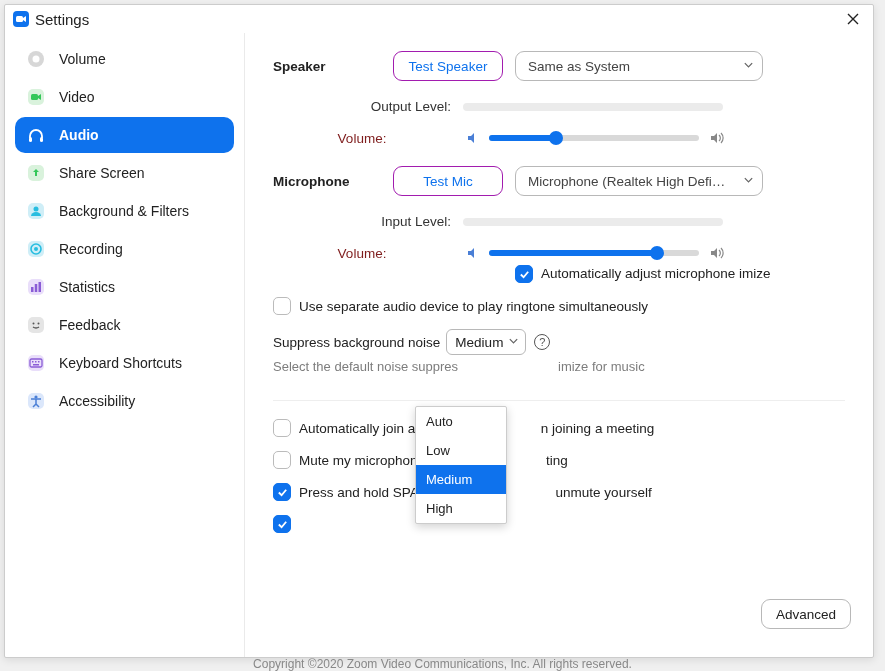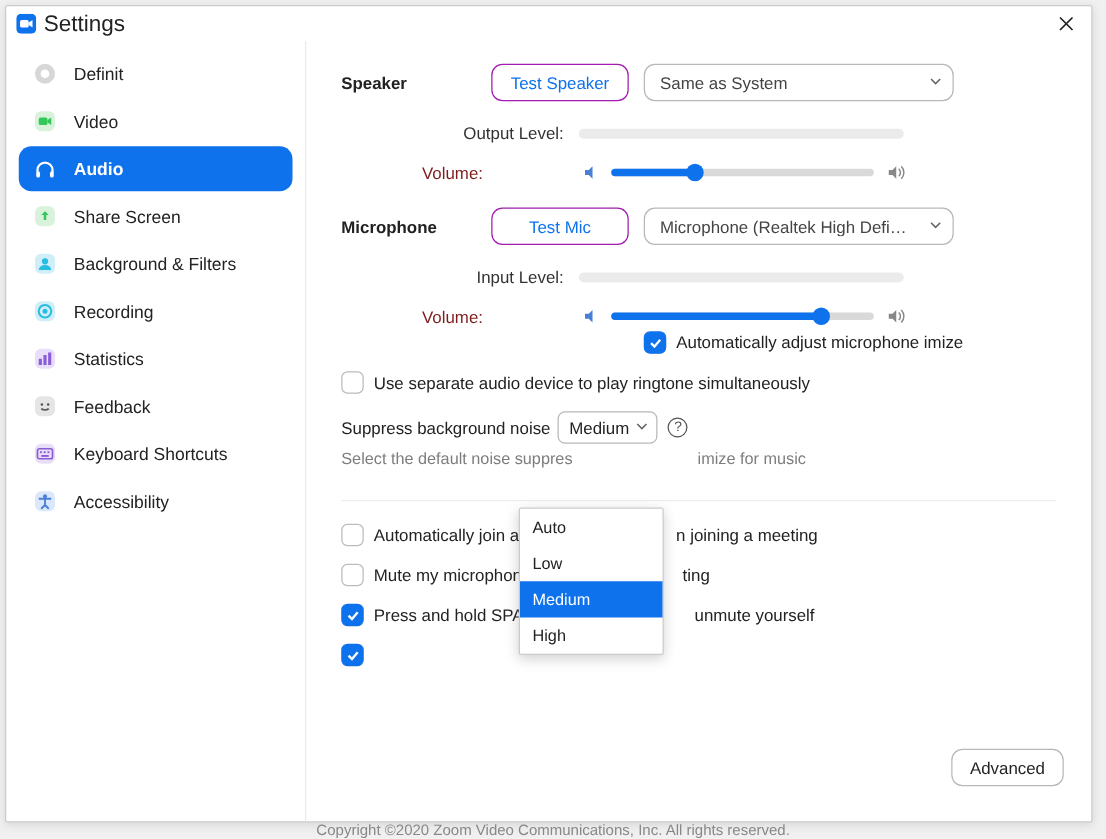--- a/index.html
+++ b/index.html
@@ -1,18 +1,18 @@
 <!DOCTYPE html>
 <html><head>
 <meta charset="utf-8">
 <style>
   * { box-sizing: border-box; font-family: "Segoe UI", -apple-system, Arial, sans-serif; }
   body { margin:0; background:#f0f0f0; width:885px; height:671px; overflow:hidden; position:relative; }
   .window { position:absolute; left:4px; top:4px; width:870px; height:654px; background:#fff; border:1px solid #ccc; border-radius:2px; display:flex; flex-direction:column; box-shadow:0 2px 8px rgba(0,0,0,.1);}
-  .titlebar { height:28px; display:flex; align-items:center; padding:0 8px; font-size:18px; color:#222; }
+  .titlebar { height:28px; display:flex; align-items:center; padding:0 8px; font-size:15px; color:#222; }
   .titlebar .app-icon { width:16px; height:16px; border-radius:4px; margin-right:6px; display:inline-flex; align-items:center; justify-content:center;}
   .titlebar .close { margin-left:auto; width:24px; height:24px; display:flex; align-items:center; justify-content:center; cursor:pointer; }
   .titlebar .close svg { width:12px; height:12px; }
   .body { flex:1; display:flex; min-height:0; }
   .sidebar { width:240px; border-right:1px solid #eaeaea; padding:8px 10px; }
   .sidebar-item { display:flex; align-items:center; height:36px; padding:0 10px; border-radius:10px; font-size:14px; color:#222; cursor:pointer; margin-bottom:2px;}
   .sidebar-item .sicon { width:22px; height:22px; margin-right:12px; display:inline-flex; align-items:center; justify-content:center; border-radius:6px; }
   .sidebar-item.active { background:#0e72ed; color:#fff; font-weight:600; }
   .content { flex:1; position:relative; padding:18px 28px 14px 28px; overflow:hidden; font-size:13.5px; color:#222;}
   .row { display:flex; align-items:center; margin-bottom:18px; }
@@ -33,21 +33,21 @@
   .checkbox.checked { background:#0e72ed; border-color:#0e72ed; }
   .checkbox.checked svg { display:block; }
   .checkbox svg { display:none; width:11px; height:11px; }
   .opt-row { display:flex; align-items:center; margin-bottom:14px; }
   .auto-row { display:flex; align-items:flex-start; margin-left:242px; margin-top:-6px; margin-bottom:14px; max-width:280px;}
   .hint { color:#7d7d7d; font-size:13px; margin:4px 0 26px 0;}
   .divider { height:1px; background:#eee; margin:0 0 18px 0;}
   .small-select { height:26px; border:1px solid #b8b8b8; border-radius:6px; padding:0 22px 0 8px; display:inline-flex; align-items:center; position:relative; cursor:pointer; background:#fff; margin-left:6px;}
   .small-select .chev { position:absolute; right:6px; top:50%; transform:translateY(-50%);}
   .help-icon { width:16px; height:16px; border:1.5px solid #555; border-radius:50%; display:inline-flex; align-items:center; justify-content:center; font-size:11px; color:#555; margin-left:8px; cursor:pointer;}
-  .dropdown { position:absolute; width:116px; background:#fff; border:1px solid #ccc; box-shadow:0 3px 10px rgba(0,0,0,.18); z-index:10; border-radius:2px;}
+  .dropdown { position:absolute; width:92px; background:#fff; border:1px solid #ccc; box-shadow:0 3px 10px rgba(0,0,0,.18); z-index:10; border-radius:2px;}
   .dropdown-item { padding:7px 10px; font-size:13px; color:#222; cursor:pointer;}
   .dropdown-item.selected { background:#0e72ed; color:#fff; }
   .footer { position:absolute; right:22px; bottom:28px;}
   .advanced-btn { height:30px; padding:0 14px; border:1px solid #b8b8b8; border-radius:9px; background:#fff; color:#222; font-size:13.5px; cursor:pointer; display:inline-flex; align-items:center;}
   .copyright { position:absolute; left:0; right:0; bottom:0; text-align:center; font-size:12px; color:#888; }
   .chev svg { width:11px; height:11px; }
   .trunc { white-space:nowrap; overflow:hidden; text-overflow:ellipsis; max-width:200px; display:inline-block;}
 </style>
 </head>
 <body>
@@ -71,21 +71,21 @@
 
   <div class="body">
     <div class="sidebar">
       <div class="sidebar-item">
         <span class="sicon">
             <svg width="20" height="20" viewBox="0 0 20 20">
               <circle cx="10" cy="10" r="8" fill="#d7d7d7"></circle>
               <circle cx="10" cy="10" r="3.5" fill="#fff"></circle>
             </svg>
           </span>
-        <span>Definit</span>
+        <span>Volume</span>
       </div>
       <div class="sidebar-item">
         <span class="sicon">
             <svg width="20" height="20" viewBox="0 0 20 20">
               <rect x="2" y="2" width="16" height="16" rx="5" fill="#d9f2dc"></rect>
               <rect x="5" y="7" width="7" height="6" rx="1.5" fill="#34c759"></rect>
               <path d="M12 9 L15 7 L15 13 L12 11 Z" fill="#34c759"></path>
             </svg>
           </span>
         <span>Video</span>

